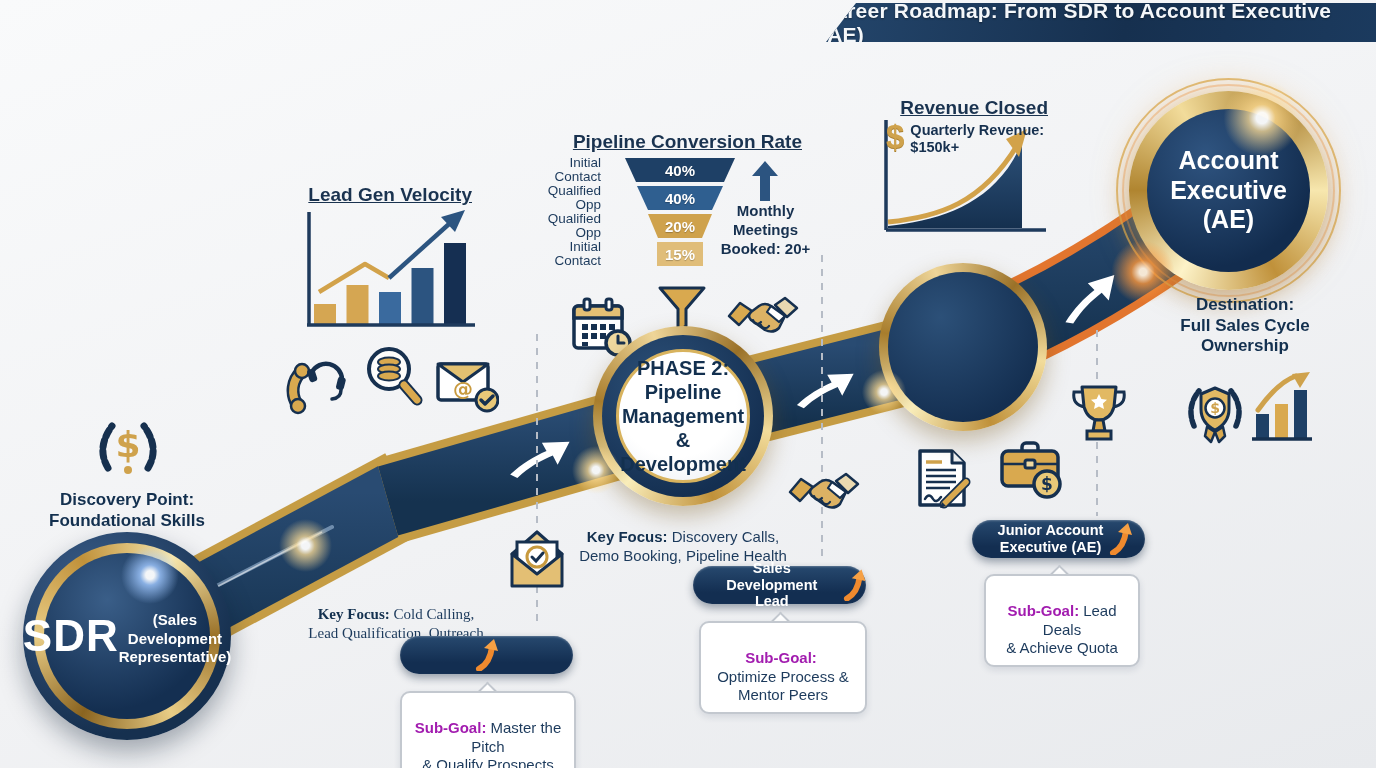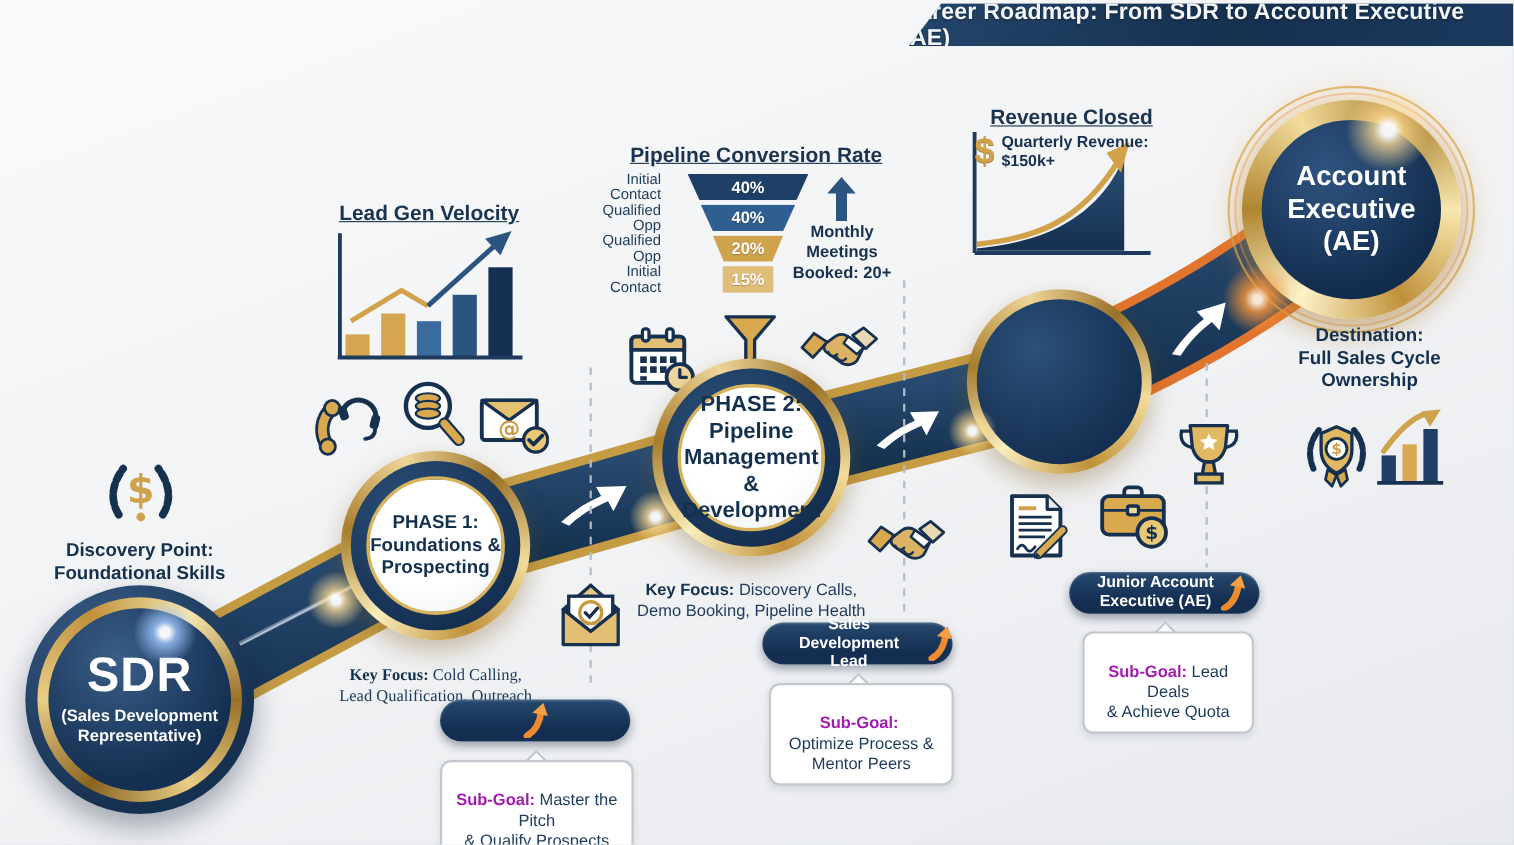--- a/index.html
+++ b/index.html
@@ -22,21 +22,21 @@
   
   .medal{border-radius:50%;}
   .sdr{left:23px;top:532px;width:208px;height:208px;}
   .sdr .rim{position:absolute;inset:0;border-radius:50%;
     background:radial-gradient(circle at 35% 28%,#3c5f8c,#16304f 72%);
     box-shadow:0 12px 26px rgba(10,25,45,.35);}
   .sdr .goldring{position:absolute;inset:11px;border-radius:50%;
     background:conic-gradient(from 210deg,#8a6420,#e9cd86,#c0913a,#f7e7ae,#9a7128,#e9cd86,#8a6420);}
   .sdr .core{position:absolute;inset:21px;border-radius:50%;
     background:radial-gradient(circle at 38% 28%,#3a5e88,#142f51 70%);
-    display:flex;flex-direction:column;align-items:center;justify-content:center;color:#fff;text-align:center;}
+    display:flex;flex-direction:row;align-items:center;justify-content:center;color:#fff;text-align:center;}
   .sdr .t1{font-size:44px;font-weight:bold;letter-spacing:1px;line-height:1;}
   .sdr .t2{font-size:15px;font-weight:bold;line-height:1.25;margin-top:6px;}
   .node .gold{position:absolute;inset:0;border-radius:50%;
     background:conic-gradient(from 40deg,#9a7128,#f2dc9b,#c0913a,#f9edba,#a87d2c,#eed598,#9a7128);
     box-shadow:0 10px 22px rgba(120,90,30,.35);}
   .node .navy{position:absolute;inset:9px;border-radius:50%;
     background:radial-gradient(circle at 35% 30%,#2c5078,#142f51 75%);}
   .node .white{position:absolute;inset:23px;border-radius:50%;
     background:radial-gradient(circle at 45% 35%,#ffffff 55%,#e9edf1);
     border:3px solid #d8b35e;display:flex;align-items:center;justify-content:center;
@@ -363,27 +363,20 @@
   <div class="abs medal sdr">
     <div class="rim"></div>
     <div class="goldring"></div>
     <div class="core">
       <div class="t1">SDR</div>
       <div class="t2 pre">(Sales Development
 Representative)</div>
     </div>
   </div>
 
-  <div class="abs node p1">
-    <div class="gold"></div>
-      <div class="navy"></div>
-    <div class="white pre">PHASE 1:
-Foundations &amp;
-Prospecting</div>
-  </div>
   <div class="abs node p2">
     <div class="gold"></div>
       <div class="navy"></div>
     <div class="white pre">PHASE 2:
 Pipeline
 Management &amp;
 Development</div>
   </div>
   <div class="abs node p3">
     <div class="gold"></div>

